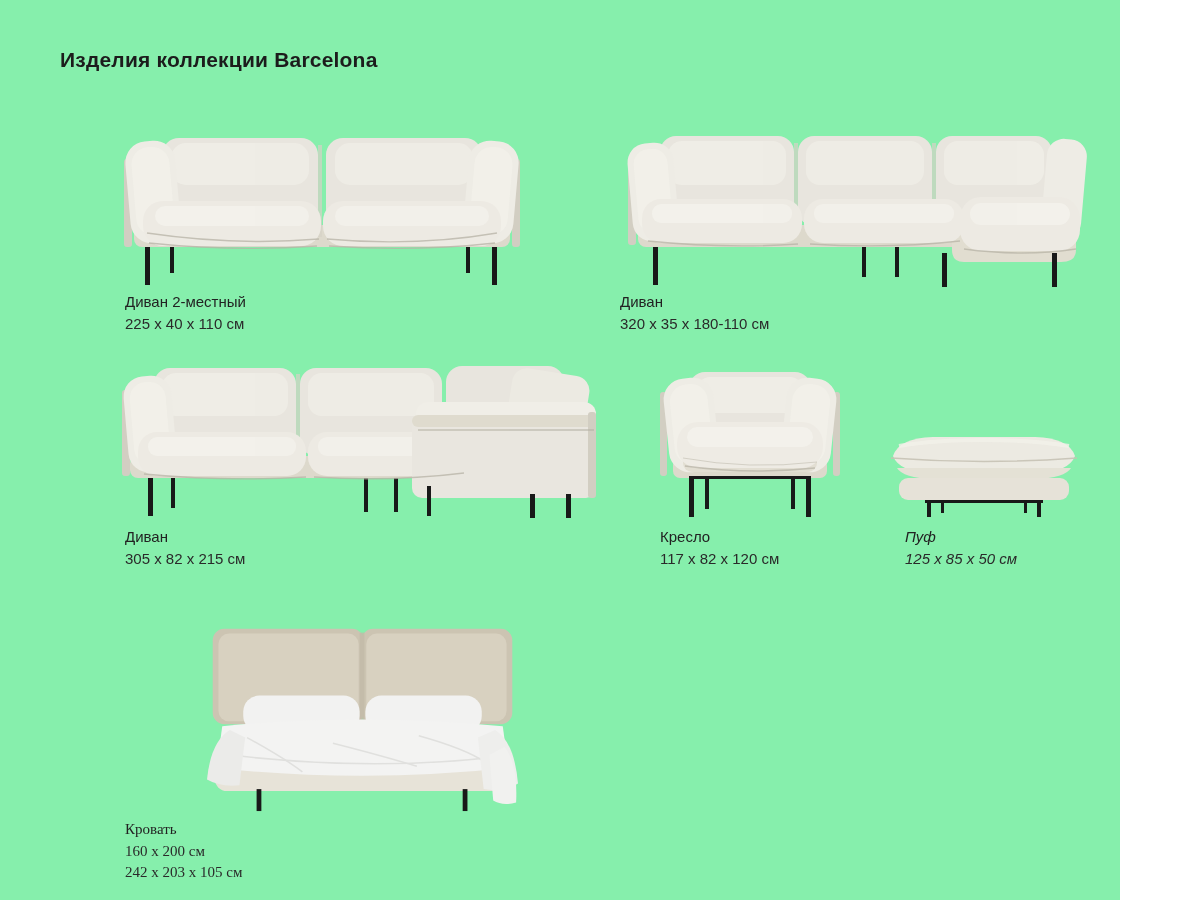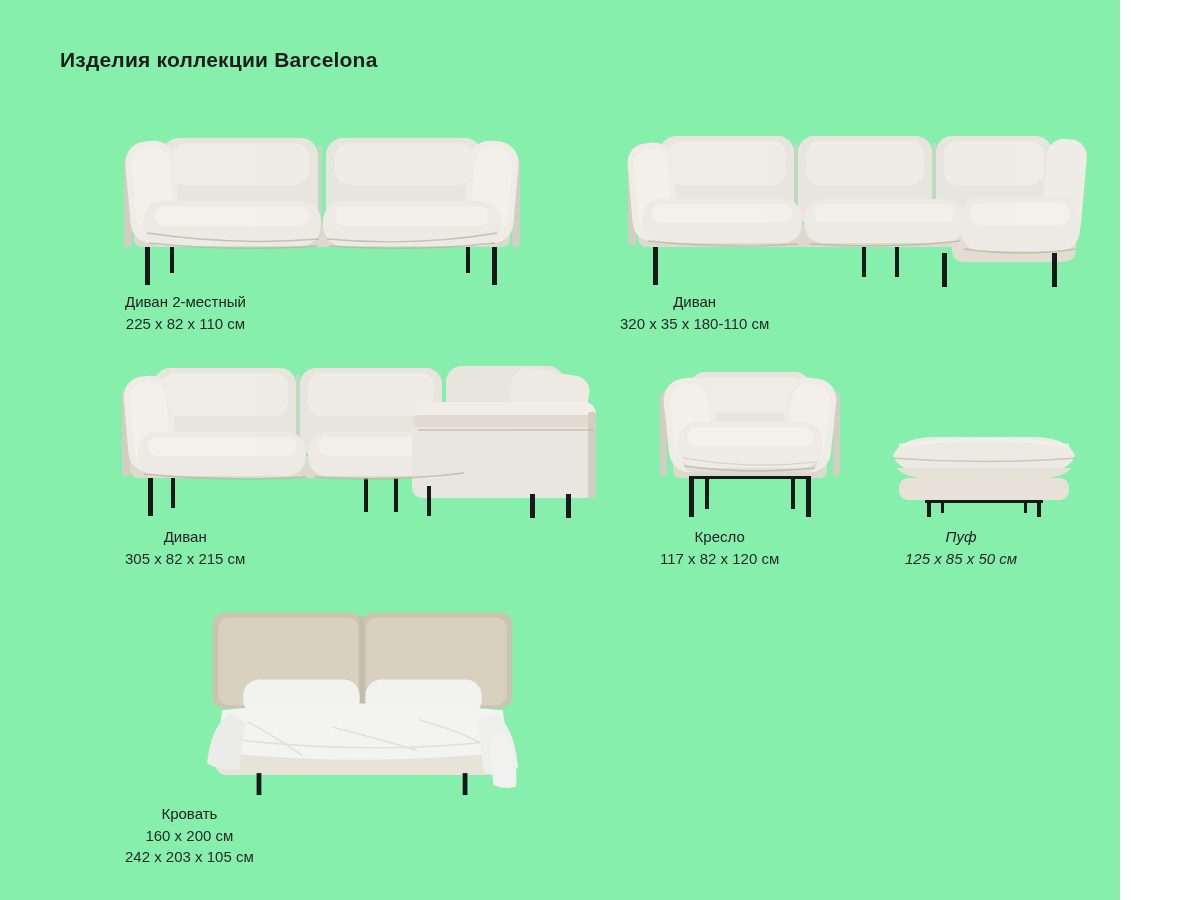--- a/index.html
+++ b/index.html
@@ -3,21 +3,21 @@
 <meta charset="utf-8">
 <style>
   * { margin:0; padding:0; box-sizing:border-box; }
   html,body { background:#ffffff; }
   body { font-family:"Liberation Sans", sans-serif; color:#1d1d1d; }
   .canvas { position:relative; width:1120px; height:900px; background:#86efac; overflow:hidden; }
   .title { position:absolute; left:60px; top:48px; font-size:21px; font-weight:700; letter-spacing:.2px; color:#1c1c1c; }
   .card { position:absolute; cursor:pointer; }
   .img { position:absolute; }
   .img svg { display:block; width:100%; height:100%; }
-  .label { position:absolute; font-size:15px; font-weight:500; line-height:21.5px; color:#222222; white-space:nowrap;text-align:center; }
+  .label { position:absolute; font-size:15px; font-weight:500; line-height:21.5px; color:#222222; white-space:nowrap; }
   .label .dims { font-weight:400; color:#2a2a2a; }
 </style>
 </head>
 <body>
 
 <div class="canvas">
 
   <h1 class="title">Изделия коллекции Barcelona</h1>
 
   <div class="card" style="left:113px; top:123px; width:418px; height:212px;">
@@ -60,21 +60,21 @@
         <g stroke="#b7b3a6" stroke-width="1.4" fill="none" opacity="0.75">
           <path d="M36 120 q86 9 168 3"></path>
           <path d="M216 123 q86 6 166 -3"></path>
           <path d="M34 110 q88 13 172 6"></path>
           <path d="M214 116 q88 8 170 -6"></path>
         </g>
       </svg>
     </div>
     <div class="label" style="left:12px; top:168px;">
       <div class="name">Диван 2-местный</div>
-      <div class="dims">225 x 82 x 110 см</div>
+      <div class="dims">225 x 40 x 110 см</div>
     </div>
   </div>
 
   <div class="card" style="left:612px; top:123px; width:475px; height:212px;">
     <div class="img" style="left:0; top:0; width:475px; height:167px;">
       <svg viewBox="0 0 475 167" xmlns="http://www.w3.org/2000/svg">
         <g fill="#191919">
           <rect x="41" y="116" width="5" height="46"></rect>
           <rect x="250" y="116" width="4" height="38"></rect>
           <rect x="283" y="116" width="4" height="38"></rect>
@@ -239,21 +239,21 @@
           <rect x="139" y="72" width="3" height="13"></rect>
         </g>
       </svg>
     </div>
     <div class="label" style="left:20px; top:98px;">
       <div class="name">Пуф</div>
       <div class="dims">125 x 85 x 50 см</div>
     </div>
   </div>
 
-  <div class="card" style="left:125px; top:604px; width:415px; height:265px;">
+  <div class="card" style="left:125px; top:620px; width:415px; height:265px;font-family:Liberation Serif, serif;">
     <div class="img" style="left:60px; top:5px; width:355px; height:187px;">
       <svg viewBox="0 0 362 196" xmlns="http://www.w3.org/2000/svg">
         <g fill="#ccc4b2">
           <rect x="24" y="4" width="158" height="100" rx="12"></rect>
           <rect x="180" y="4" width="158" height="100" rx="12"></rect>
         </g>
         <g fill="#d8d1c0">
           <rect x="30" y="9" width="147" height="92" rx="11"></rect>
           <rect x="185" y="9" width="147" height="92" rx="11"></rect>
         </g>

